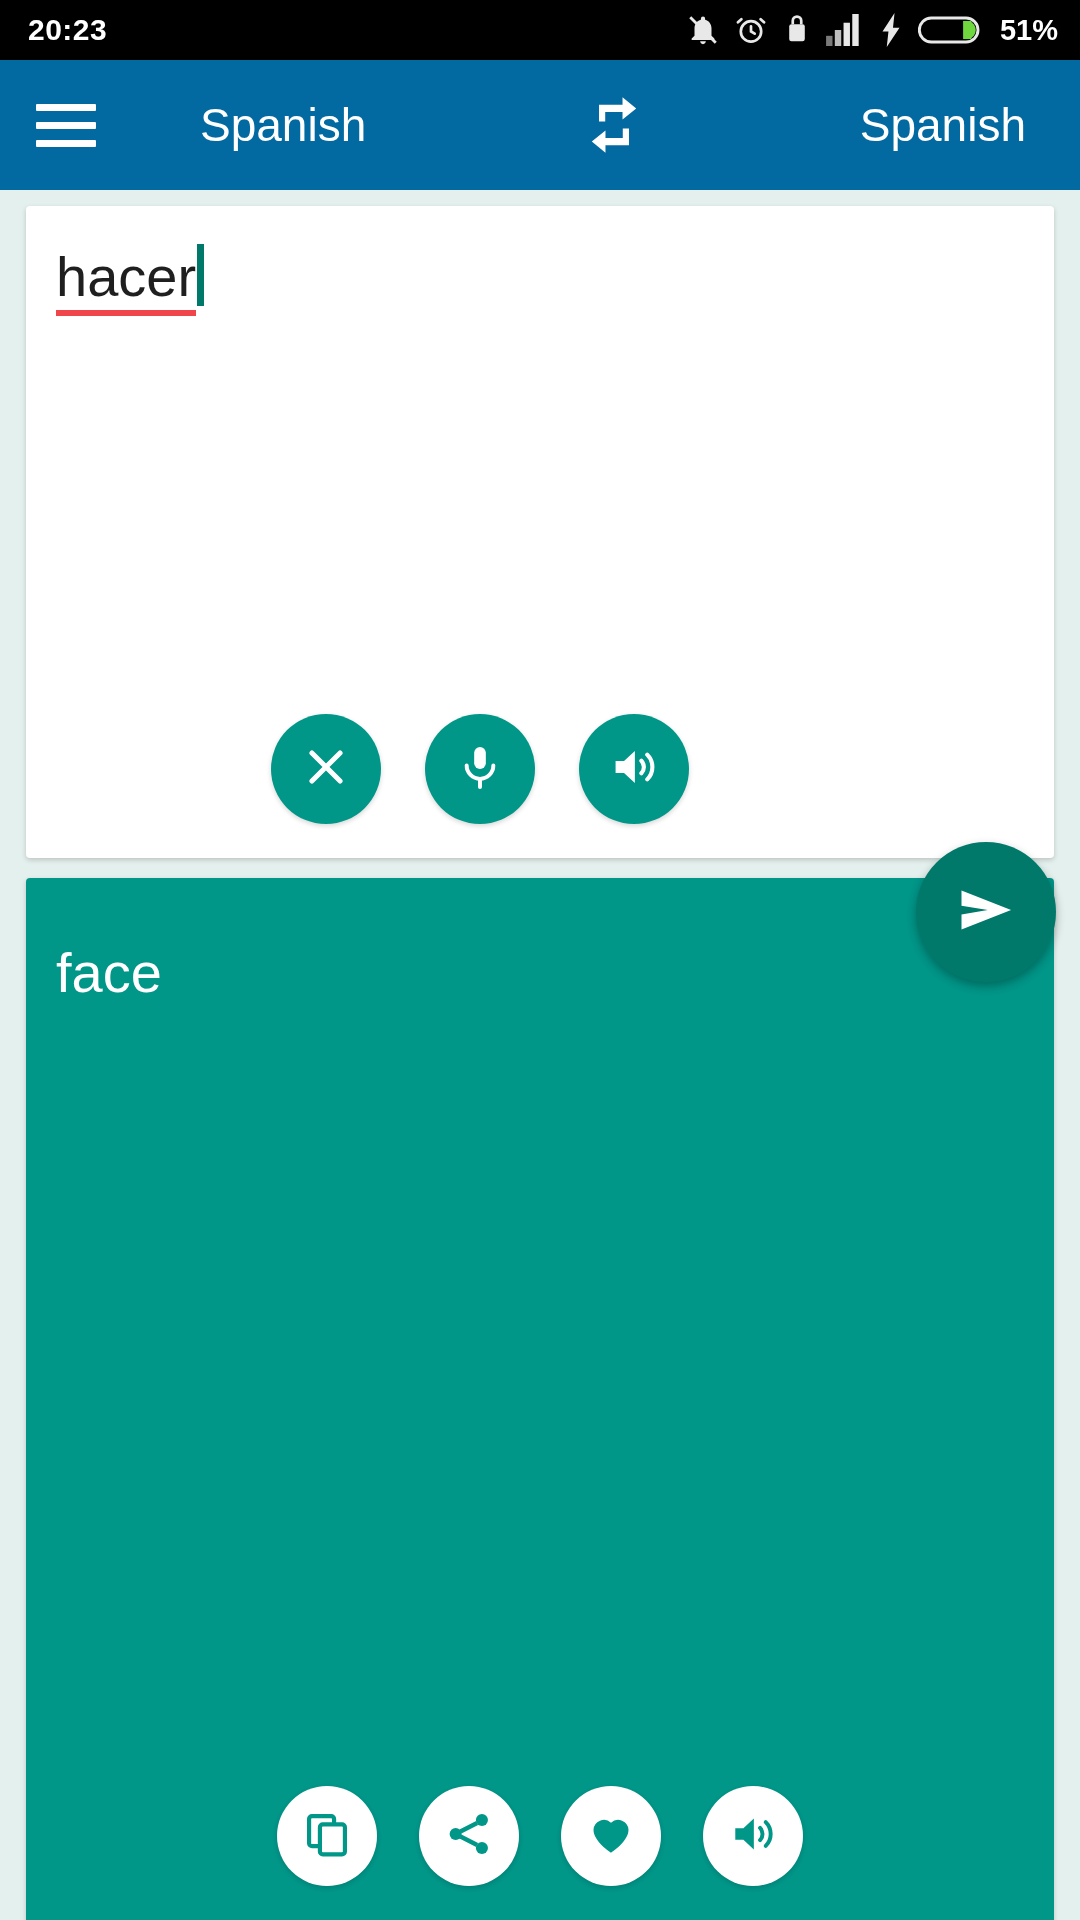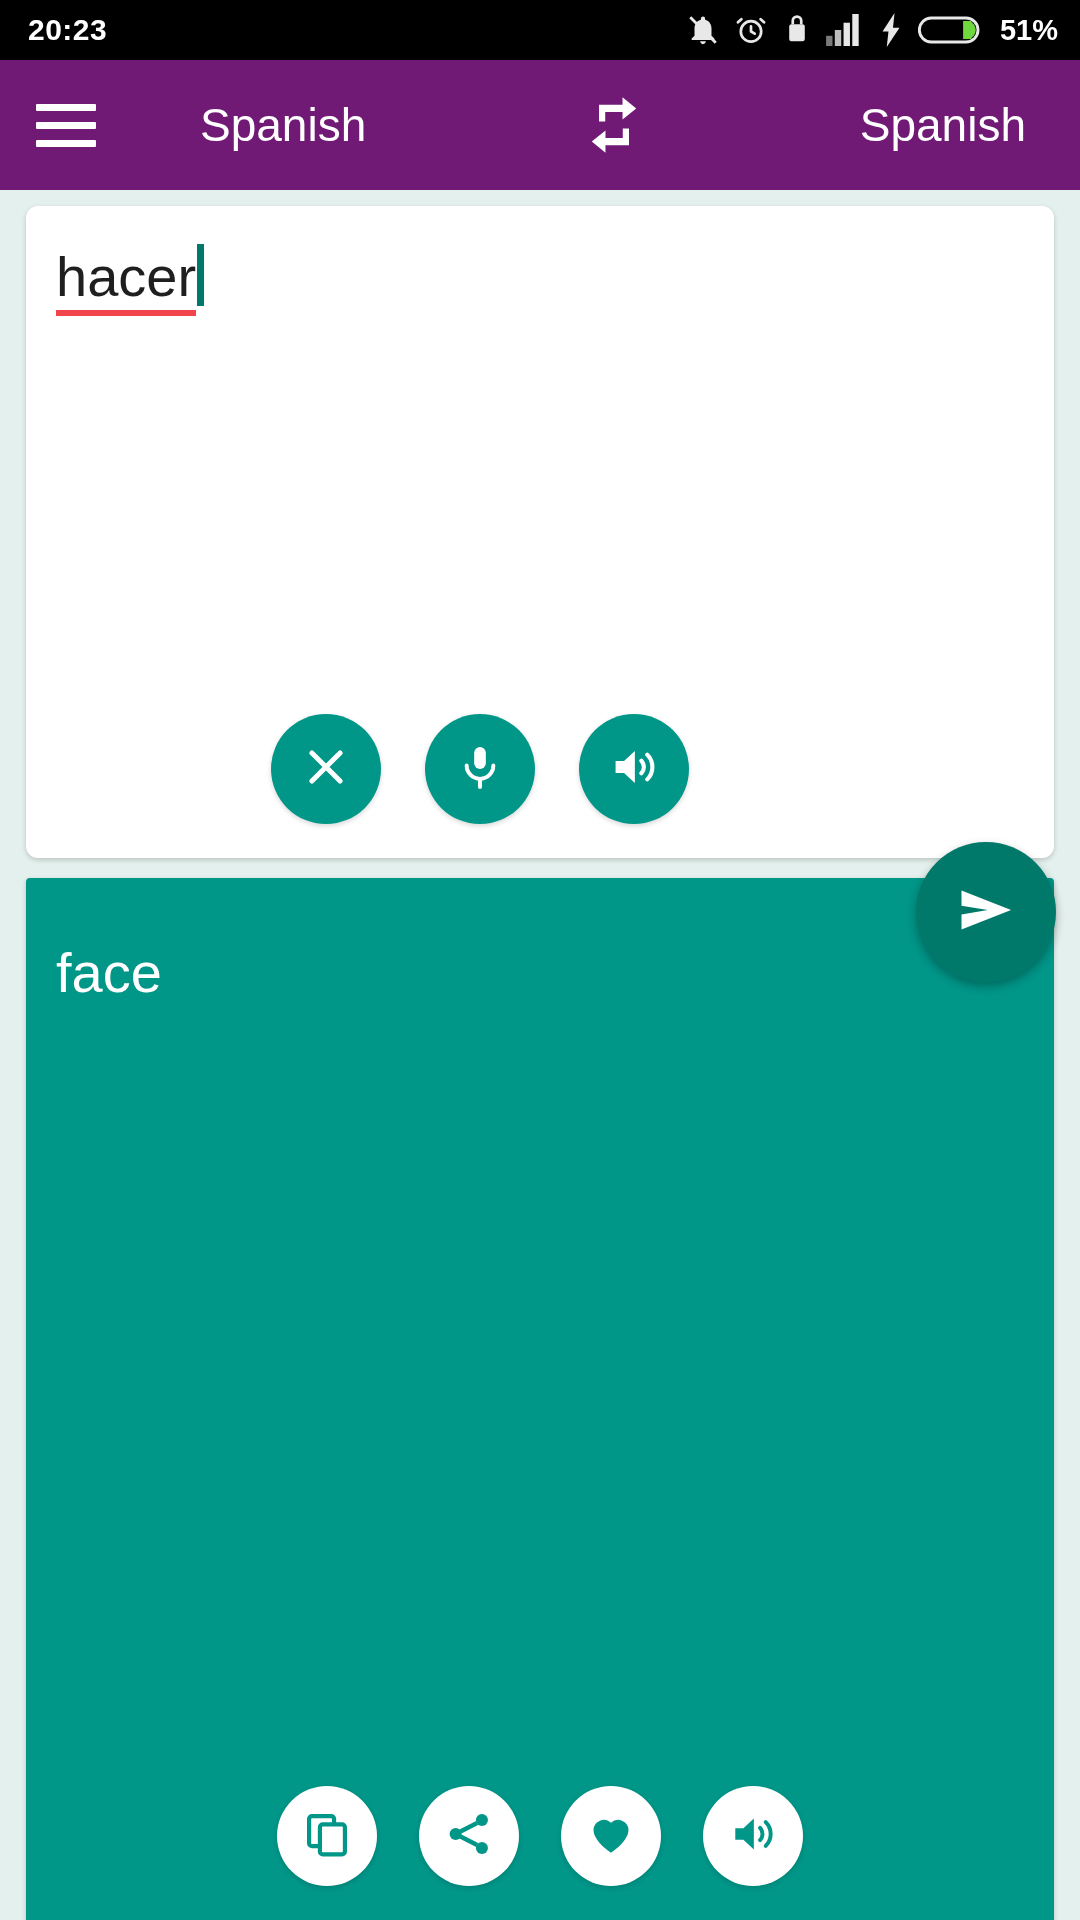--- a/index.html
+++ b/index.html
@@ -26,21 +26,21 @@
     display:flex; align-items:center; gap:14px;
   }
   .status-right svg { display:block; }
   .battery-pct {
     font-size:29px; font-weight:bold; margin-left:4px;
   }
 
   
   .appbar {
     height:130px; width:100%;
-    background:#701a75;
+    background:#0369a1;
     display:flex; align-items:center;
     padding:0 36px;
     position:relative;
   }
   .menu-btn {
     width:70px; height:70px;
     display:flex; flex-direction:column;
     justify-content:center; gap:11px;
     cursor:pointer; flex:0 0 auto;
   }
@@ -70,21 +70,21 @@
     background:#e4f0ed;
     padding:0 26px;
   }
 
   
   .source-card {
     position:relative;
     margin-top:16px;
     height:652px;
     background:#fff;
-    border-radius:12px;
+    border-radius:4px;
     box-shadow:0 2px 5px rgba(0,0,0,.18);
     padding:42px 30px 0 30px;
   }
   .source-text-wrap {
     display:inline-flex; align-items:flex-start;
   }
   .source-text {
     font-size:56px; color:#1f1f1f;
     line-height:1.05;
     border-bottom:6px solid #f0454a;

